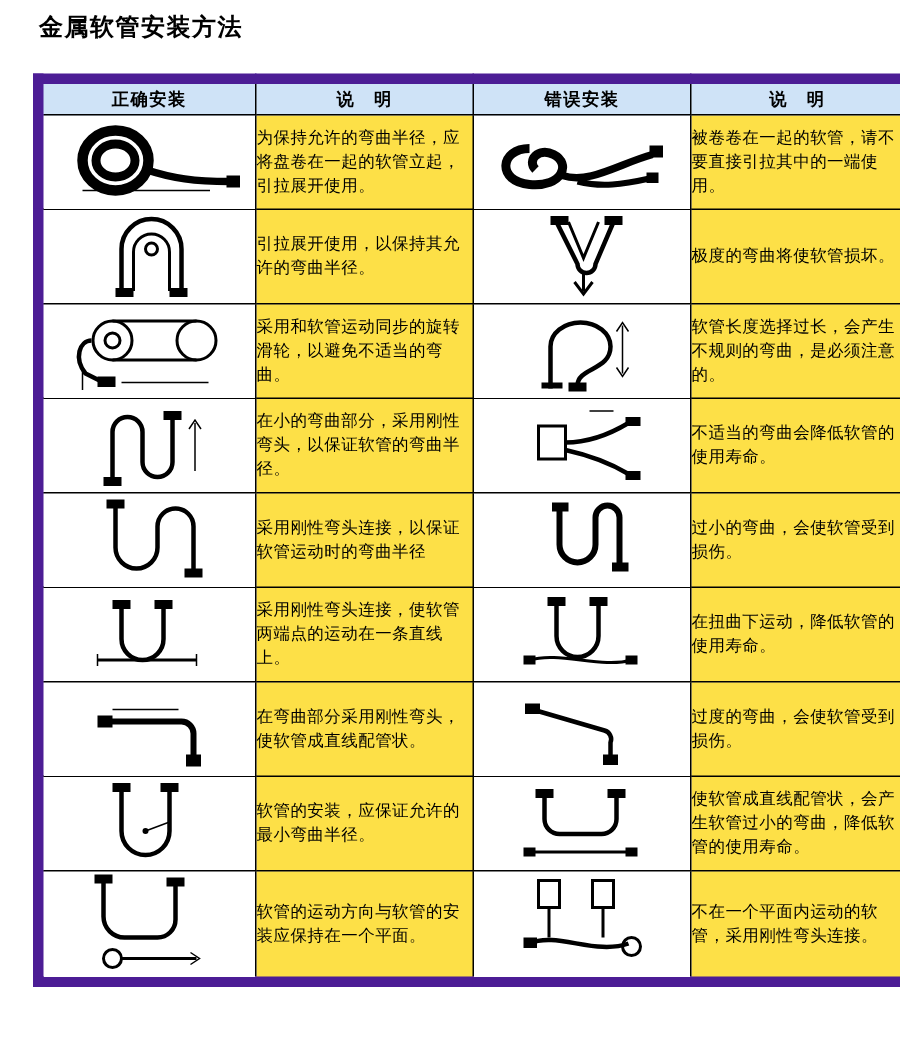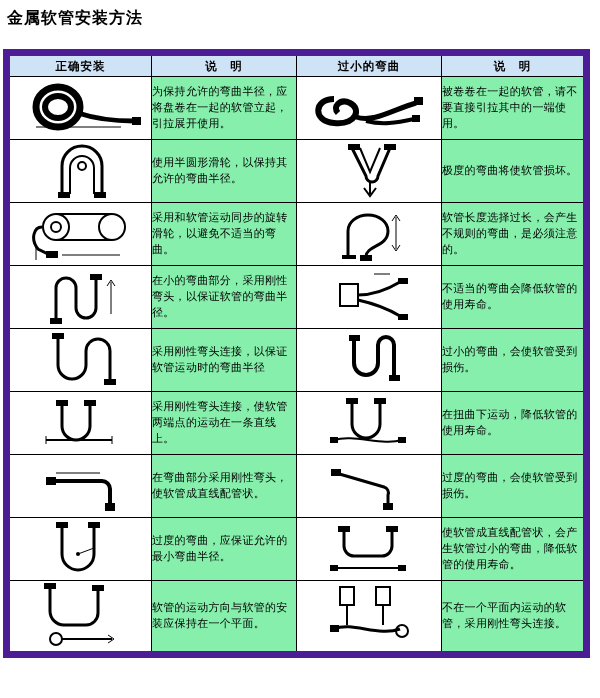--- a/index.html
+++ b/index.html
@@ -6,21 +6,21 @@
   body{
     width:600px;height:698px;
     background:#ffffff;
     font-family:"DejaVu Sans", sans-serif;
     color:#000;
     overflow:hidden;
   }
   .page{
     width:600px;height:546px;
     box-sizing:border-box;
-    padding:6px 10px 4px 3px;
+    padding:6px 10px 4px 22px;
   }
   .title{
     font-size:16px;
     font-weight:bold;
     letter-spacing:1px;
     margin:2px 0 6px 4px;
     color:#000;
   }
   table.hose{
     border-collapse:collapse;
@@ -44,21 +44,21 @@
   }
   col.c-img{width:145px;}
   col.c-txt{width:145px;}
   td.img-cell{
     background:#ffffff;
     text-align:center;
     height:62px;
     position:relative;
   }
   td.txt-cell{
-    background:#86efac;
+    background:#fde047;
     font-size:11px;
     line-height:1.45;
     padding:4px 7px;
     text-align:left;
     letter-spacing:0.3px;
   }
   svg{display:block;margin:0 auto;}
   .ln{fill:none;stroke:#000;}
 </style>
 </head>
@@ -72,21 +72,21 @@
     <colgroup>
       <col class="c-img">
         <col class="c-txt">
         <col class="c-img">
         <col class="c-txt">
     </colgroup>
     <thead>
       <tr>
         <th>正确安装</th>
         <th>说　明</th>
-        <th>过小的弯曲</th>
+        <th>错误安装</th>
         <th>说　明</th>
       </tr>
     </thead>
     <tbody>
 
       <tr>
         <td class="img-cell">
           <svg width="130" height="58" viewBox="0 0 130 58">
             <ellipse cx="42" cy="28" rx="22" ry="20" class="ln" stroke-width="7"></ellipse>
             <ellipse cx="42" cy="28" rx="22" ry="20" class="ln" stroke-width="1" stroke="#fff"></ellipse>
@@ -112,21 +112,21 @@
       <tr>
         <td class="img-cell">
           <svg width="130" height="58" viewBox="0 0 130 58">
             <path d="M46 52 L46 24 A20 20 0 0 1 86 24 L86 52" class="ln" stroke-width="3"></path>
             <path d="M54 52 L54 26 A12 12 0 0 1 78 26 L78 52" class="ln" stroke-width="2"></path>
             <rect x="42" y="50" width="12" height="6" fill="#000"></rect>
             <rect x="78" y="50" width="12" height="6" fill="#000"></rect>
             <circle cx="66" cy="24" r="4" class="ln" stroke-width="2"></circle>
           </svg>
         </td>
-        <td class="txt-cell">使用半圆形滑轮，以保持其允许的弯曲半径。</td>
+        <td class="txt-cell">引拉展开使用，以保持其允许的弯曲半径。</td>
         <td class="img-cell">
           <svg width="130" height="58" viewBox="0 0 130 58">
             <path d="M48 6 L62 34 A6 6 0 0 0 74 34 L86 6" class="ln" stroke-width="3"></path>
             <path d="M56 6 L66 30 L76 6" class="ln" stroke-width="2"></path>
             <rect x="44" y="2" width="12" height="6" fill="#000"></rect>
             <rect x="80" y="2" width="12" height="6" fill="#000"></rect>
             <path d="M66 40 L66 52" class="ln" stroke-width="2"></path>
             <path d="M60 46 L66 54 L72 46" class="ln" stroke-width="2"></path>
           </svg>
         </td>
@@ -252,21 +252,21 @@
       <tr>
         <td class="img-cell">
           <svg width="130" height="58" viewBox="0 0 130 58">
             <path d="M46 6 L46 34 A16 16 0 0 0 78 34 L78 6" class="ln" stroke-width="3"></path>
             <rect x="40" y="2" width="12" height="6" fill="#000"></rect>
             <rect x="72" y="2" width="12" height="6" fill="#000"></rect>
             <circle cx="62" cy="34" r="2" fill="#000"></circle>
             <path d="M62 34 L78 28" class="ln" stroke-width="1"></path>
           </svg>
         </td>
-        <td class="txt-cell">过度的弯曲，应保证允许的最小弯曲半径。</td>
+        <td class="txt-cell">软管的安装，应保证允许的最小弯曲半径。</td>
         <td class="img-cell">
           <svg width="130" height="58" viewBox="0 0 130 58">
             <path d="M40 10 L40 26 A10 10 0 0 0 50 36 L78 36 A10 10 0 0 0 88 26 L88 10" class="ln" stroke-width="3"></path>
             <rect x="34" y="6" width="12" height="6" fill="#000"></rect>
             <rect x="82" y="6" width="12" height="6" fill="#000"></rect>
             <path d="M30 48 L98 48" class="ln" stroke-width="2"></path>
             <rect x="26" y="45" width="8" height="6" fill="#000"></rect>
             <rect x="94" y="45" width="8" height="6" fill="#000"></rect>
           </svg>
         </td>

